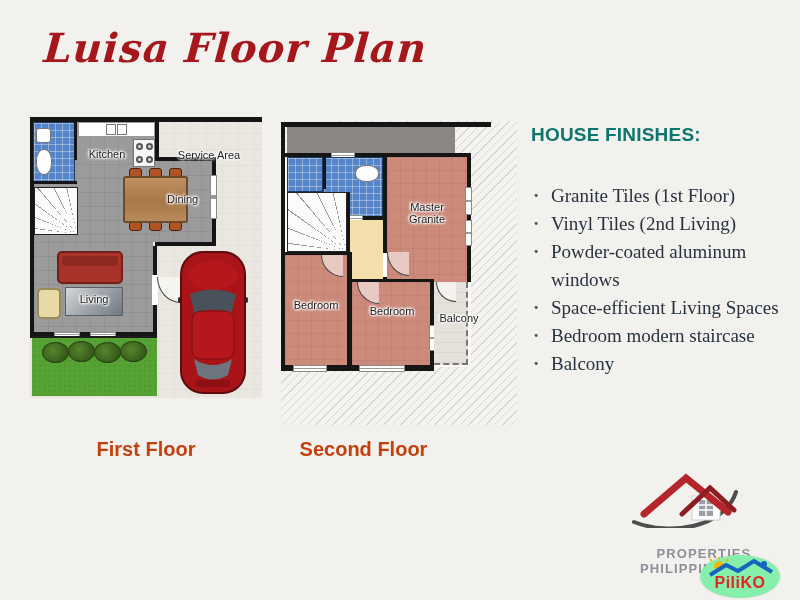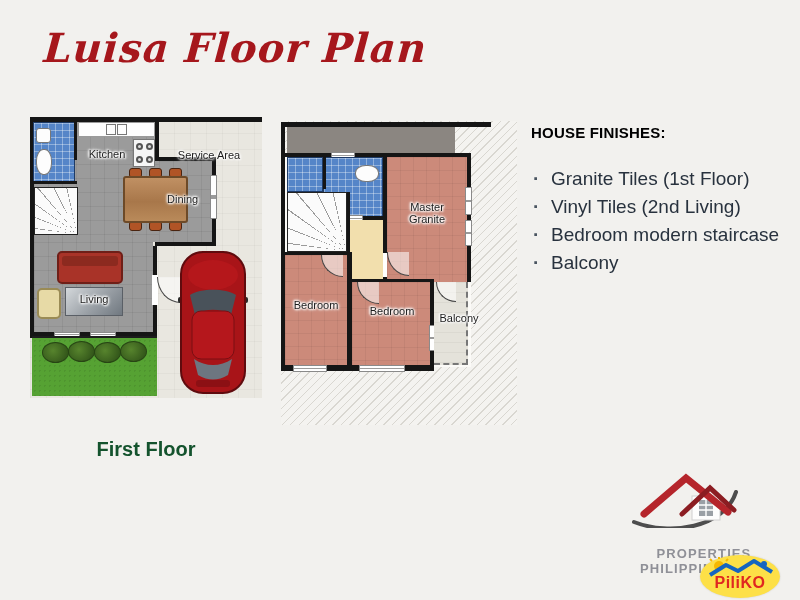--- a/index.html
+++ b/index.html
@@ -61,35 +61,35 @@
   .stove { position:absolute; background:#f6f6f6; border:1px solid #777;
     display:grid; grid-template-columns:1fr 1fr; place-items:center; }
   .burner { width:7px; height:7px; border-radius:50%; border:2px solid #555; background:#ddd; }
   .lawn { position:absolute; background:#56a233;
     background-image:radial-gradient(rgba(0,0,0,.08) 1px, transparent 1px); background-size:5px 5px;
     border-top:2px solid #1c1c1c; }
   .balcony { position:absolute; background:#e4e2da; border-right:2px dashed #777; border-bottom:2px dashed #777;
     background-image:linear-gradient(rgba(0,0,0,.04) 1px, transparent 1px); background-size:10px 10px; }
 
   
-  .caption { position:absolute; top:438px; font-size:20px; font-weight:bold; color:#14532d; text-align:center; }
+  .caption { position:absolute; top:438px; font-size:20px; font-weight:bold; color:#c2410c; text-align:center; }
 
   
   .finishes { left:531px; top:124px; width:256px; }
-  .finishes h2 { font-size:15px; font-weight:bold; color:#000000; letter-spacing:.2px; }
-  .finishes ul { list-style:none; margin-top:24px; }
+  .finishes h2 { font-size:19px; font-weight:bold; color:#0f766e; letter-spacing:.2px; }
+  .finishes ul { list-style:none; margin-top:36px;font-family:Liberation Serif, serif; }
   .finishes li { position:relative; font-size:19px; line-height:28px; color:#28323e; padding-left:20px; }
   .finishes li:before { content:"\00b7"; position:absolute; left:2px; top:0; color:#4a5560; font-weight:bold; }
 
   
   .brand-name { left:626px; top:527px; width:156px; text-align:center; font-family:"Liberation Serif", serif;
     font-weight:bold; font-size:18px; letter-spacing:2px; color:#c0272c; }
   .brand-sub { left:626px; top:546px; width:156px; text-align:center; font-size:13px; letter-spacing:1.1px;
     color:#8f9097; font-weight:bold; }
-  .piliko { left:700px; top:555px; width:80px; height:43px; background:#fde047; border-radius:50%;
+  .piliko { left:700px; top:555px; width:80px; height:43px; background:#86efac; border-radius:50%;
     box-shadow:0 0 2px rgba(0,0,0,.15); }
   .piliko-text { position:absolute; left:0; right:0; top:19px; text-align:center; font-size:16px;
     font-weight:bold; color:#e02720; letter-spacing:.5px; }
 </style>
 </head>
 <body>
 
 <div class="canvas">
 
   <div class="abs title">Luisa Floor Plan</div>
@@ -220,26 +220,29 @@
     <div class="window" style="left:12px; top:244px; width:34px; height:7px;"></div>
     <div class="window" style="left:78px; top:244px; width:46px; height:7px;"></div>
 
     <div class="plan-label" style="left:114px; top:80px; width:64px;">Master Granite</div>
     <div class="plan-label" style="left:6px; top:178px; width:58px;">Bedroom</div>
     <div class="plan-label" style="left:82px; top:184px; width:58px;">Bedroom</div>
     <div class="plan-label" style="left:152px; top:191px; width:52px; white-space:nowrap;">Balcony</div>
   </div>
 
   <div class="caption" style="left:30px; width:232px;">First Floor</div>
+  <div class="caption" style="left:281px; width:165px;">Second Floor</div>
 
   <div class="abs finishes">
     <h2>HOUSE FINISHES:</h2>
     <ul>
       <li>Granite Tiles (1st Floor)</li>
       <li>Vinyl Tiles (2nd Living)</li>
+      <li>Powder-coated aluminum windows</li>
+      <li>Space-efficient Living Spaces</li>
       <li>Bedroom modern staircase</li>
       <li>Balcony</li>
     </ul>
   </div>
 
   <svg class="abs" style="left:630px; top:472px;" width="112" height="56" viewBox="0 0 112 56">
     <path d="M4,50 C40,64 94,56 106,20" fill="none" stroke="#4d4d4d" stroke-width="4" stroke-linecap="round"></path>
     <rect x="62" y="24" width="28" height="24" fill="#fdfdfd" stroke="#cfcfcf"></rect>
     <rect x="69" y="28" width="14" height="16" fill="#9aa0a6"></rect>
     <path d="M69 33 h14 M69 38 h14 M76 28 v16" stroke="#fff" stroke-width="1.4"></path>

